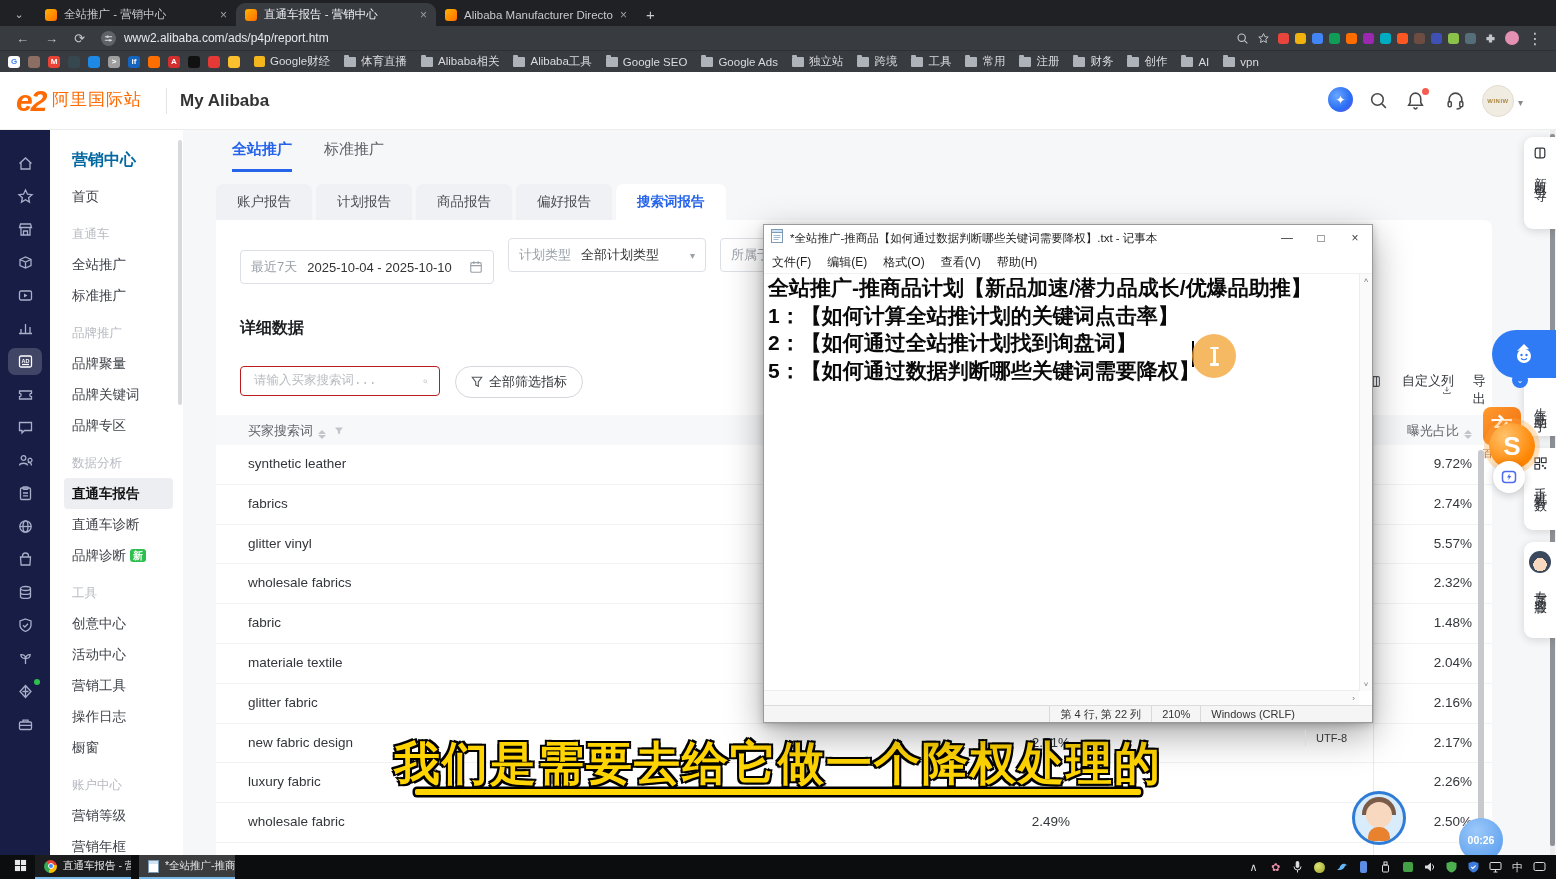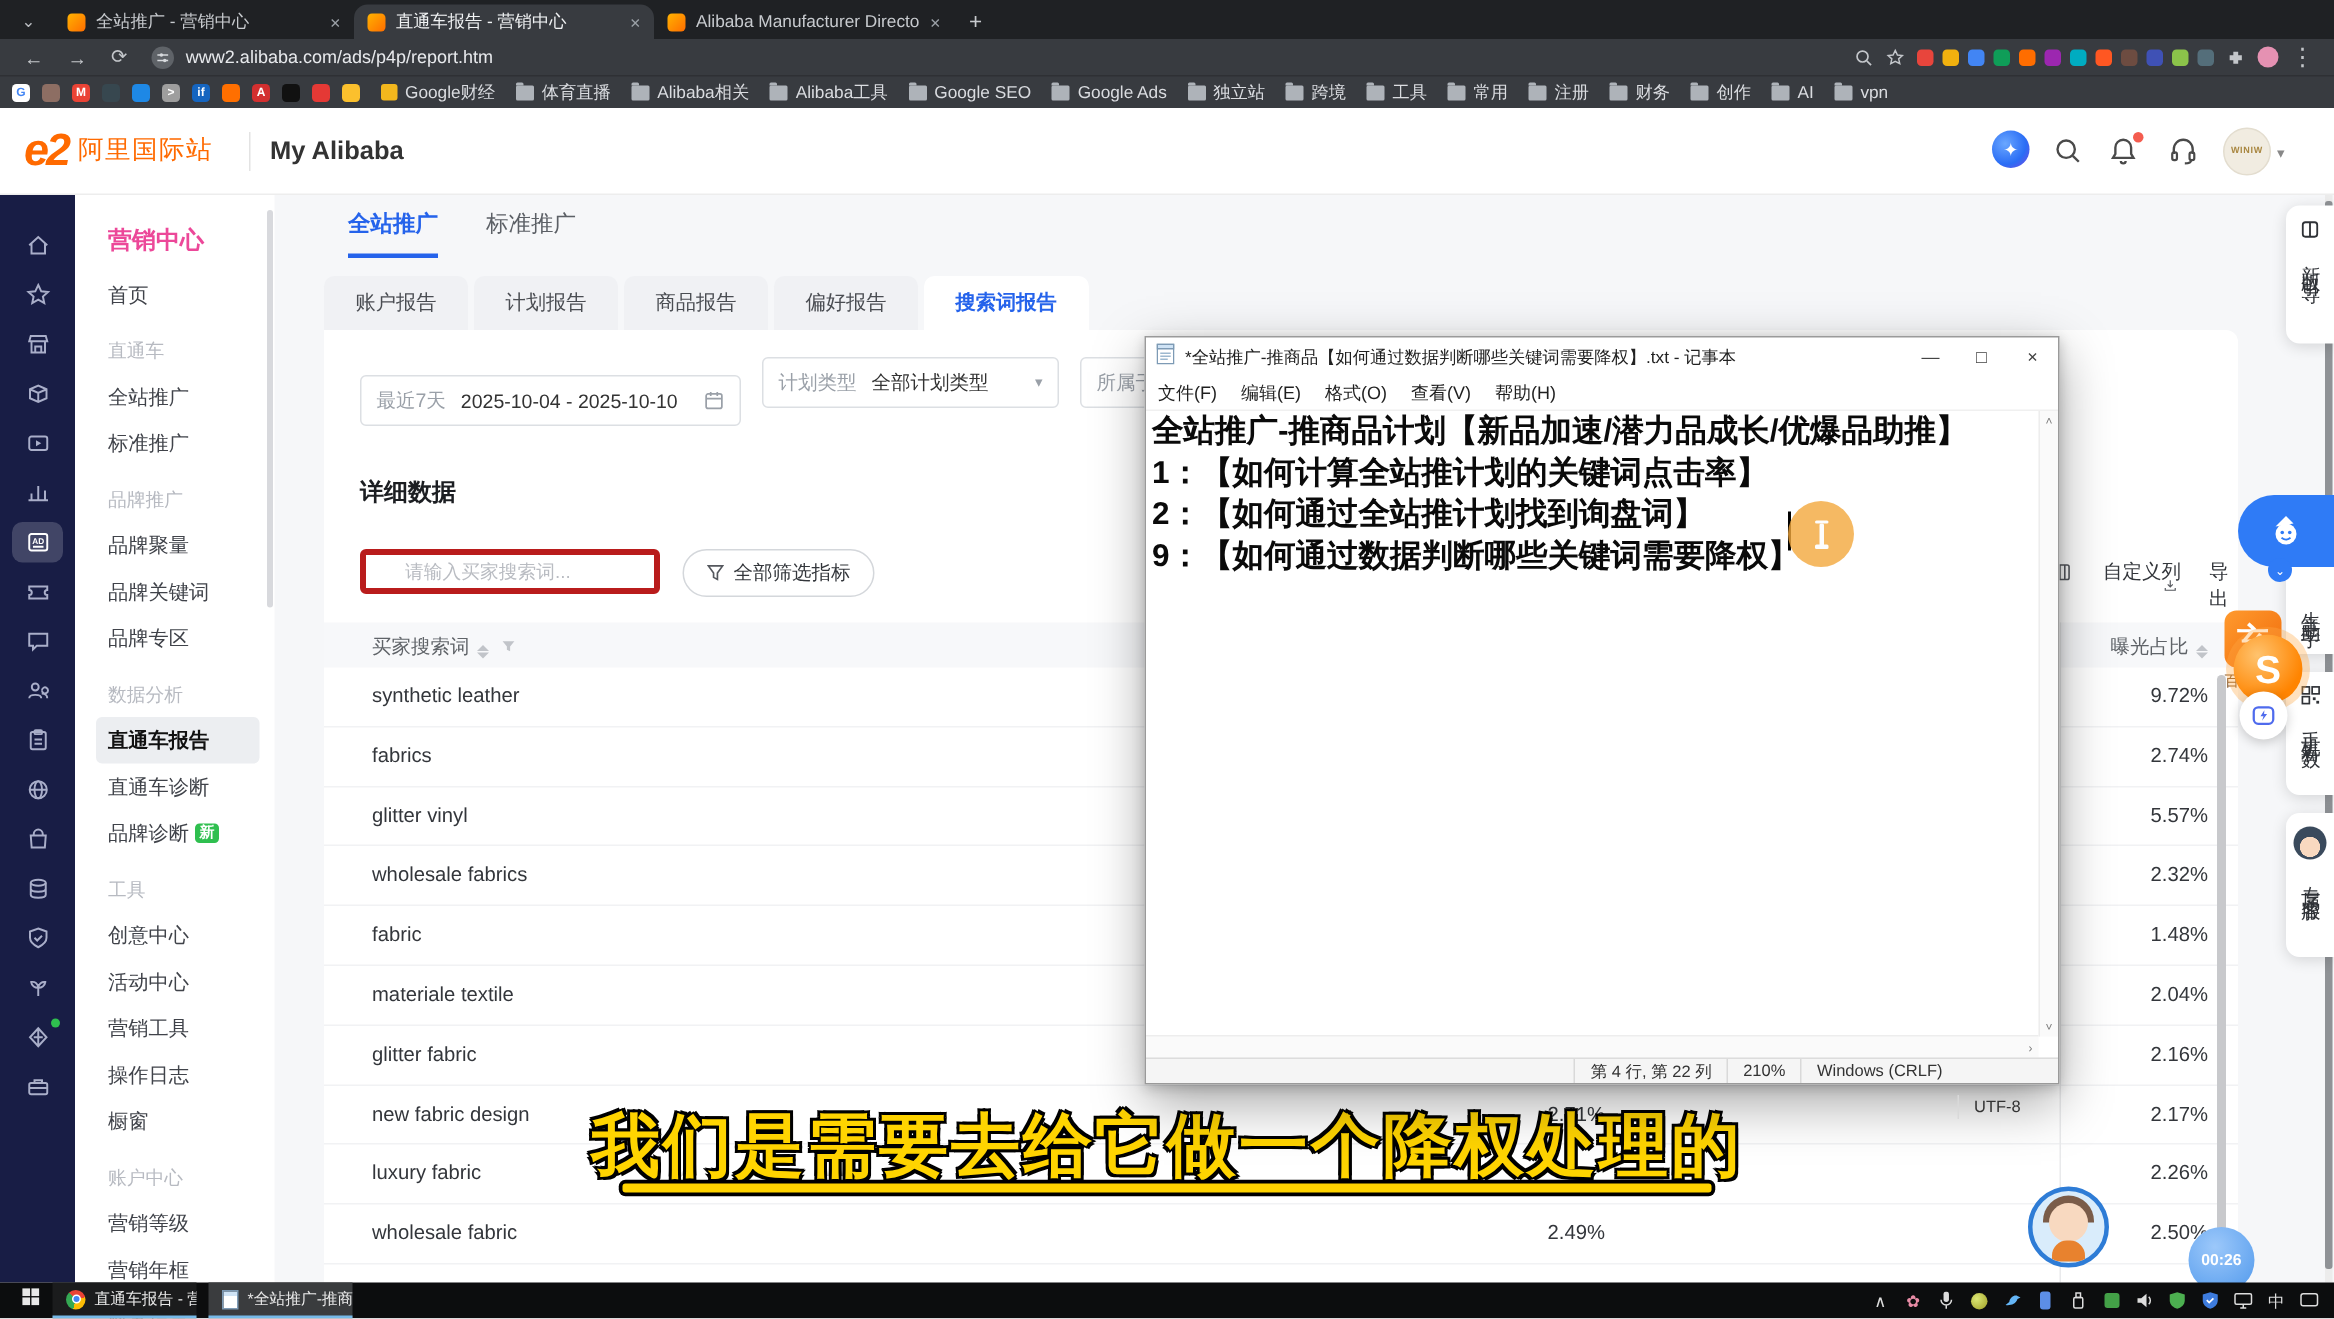--- a/index.html
+++ b/index.html
@@ -35,41 +35,41 @@
   .bell-dot{position:absolute;right:-2px;top:-2px;width:7px;height:7px;border-radius:50%;background:#f45c4f;}
   .avatar{position:absolute;left:1482px;top:13px;width:30px;height:30px;border-radius:50%;background:#f1ece1;border:1px solid #e3ddcf;display:flex;align-items:center;justify-content:center;font-size:6px;font-weight:700;color:#a98741;letter-spacing:.5px;}
   .hdr-chev{position:absolute;left:1518px;top:25px;color:#888;font-size:10px;}
   
   .iconrail{position:absolute;left:0;top:130px;width:50px;height:725px;background:#181d45;padding-top:14px;box-sizing:border-box;}
   .rail-item{width:34px;height:27px;margin:6px auto;border-radius:7px;display:flex;align-items:center;justify-content:center;color:#a9aec9;position:relative;}
   .rail-item.active{background:rgba(255,255,255,.18);color:#fff;}
   .rail-dot{position:absolute;right:2px;top:1px;width:6px;height:6px;border-radius:50%;background:#2fbf4f;}
   
   .sidebar{position:absolute;left:50px;top:130px;width:133px;height:725px;background:#fff;box-sizing:border-box;padding-top:14px;}
-  .side-title{font-size:16px;font-weight:800;color:#ec4899;padding:6px 0 10px 22px;}
+  .side-title{font-size:16px;font-weight:800;color:#0369a1;padding:6px 0 10px 22px;}
   .side-item{font-size:13.5px;color:#40434a;padding:6.5px 0 6.5px 22px;display:flex;align-items:center;}
   .side-item.section{color:#b7bac1;font-size:12.5px;margin-top:7px;}
   .side-item.active{font-weight:800;color:#111;background:#eceef1;border-radius:4px;margin:0 10px 0 14px;padding-left:8px;}
   .badge-new{display:inline-block;margin-left:4px;background:#2fbf4f;color:#fff;font-size:10px;line-height:13px;padding:0 3px;border-radius:3px;font-weight:700;}
   .side-scroll{position:absolute;left:178px;top:140px;width:4px;height:265px;background:#d8d9dd;border-radius:2px;}
   .page-scroll{position:absolute;left:1550px;top:130px;width:5px;height:725px;background:#ececec;}
   .page-scroll-thumb{position:absolute;left:0;top:4px;width:5px;height:712px;background:#8f9296;border-radius:2px;}
   
   .main{position:absolute;left:183px;top:130px;width:1373px;height:725px;}
   .top-tabs{position:absolute;left:49px;top:10px;display:flex;gap:32px;font-size:15px;}
   .top-tab{color:#5c6066;padding-bottom:10px;}
   .top-tab.active{color:#2563eb;font-weight:800;border-bottom:3px solid #2563eb;}
   .sub-tabs{position:absolute;left:33px;top:54px;display:flex;gap:4px;}
   .subtab{height:36px;padding:0 21px;display:flex;align-items:center;background:#f0f1f4;color:#4a4d52;font-size:13.5px;border-radius:7px 7px 0 0;}
   .subtab.active{background:#fff;color:#2563eb;font-weight:800;}
   .card{position:absolute;left:33px;top:90px;width:1276px;height:635px;background:#fff;border-radius:0 8px 0 0;}
   .chip{position:absolute;height:34px;border:1px solid #dcdfe3;border-radius:4px;background:#fff;display:flex;align-items:center;font-size:13px;color:#333;box-sizing:border-box;}
   .chip .muted{color:#9aa0a8;margin-right:10px;}
   .sec-title{position:absolute;left:24px;top:98px;font-size:16px;font-weight:800;color:#1c1e22;}
-  .search-box{position:absolute;left:24px;top:146px;width:200px;height:30px;border:4px solid #b91c1c;border-radius:4px;box-sizing:border-box;display:flex;align-items:center;padding:0 24px;}
+  .search-box{position:absolute;left:24px;top:146px;width:200px;height:30px;border:1px solid #b91c1c;border-radius:4px;box-sizing:border-box;display:flex;align-items:center;padding:0 11px;font-family:Liberation Mono, monospace;}
   .search-box input{border:0;outline:0;flex:1;font-size:12.5px;color:#333;font-family:inherit;background:transparent;}
   .search-box input::placeholder{color:#b9bcc2;}
   .pill-btn{position:absolute;left:239px;top:146px;height:30px;border:1px solid #d4d7db;border-radius:16px;display:flex;align-items:center;gap:6px;padding:0 15px;font-size:13px;color:#33363b;background:#fff;}
   .link-btn{position:absolute;top:152px;display:flex;align-items:center;gap:21px;font-size:13px;color:#33363b;}
   .thead{position:absolute;left:0;top:195px;width:1276px;height:30px;background:#f7f8fa;font-size:13px;color:#5f6368;}
   .carets{display:inline-flex;flex-direction:column;gap:1px;margin-left:5px;vertical-align:1px;}
   .caret-up{width:0;height:0;border-left:4px solid transparent;border-right:4px solid transparent;border-bottom:4px solid #c1c4c9;}
   .caret-down{width:0;height:0;border-left:4px solid transparent;border-right:4px solid transparent;border-top:4px solid #c1c4c9;}
   .t-rows{position:absolute;left:0;top:225px;width:1276px;}
   .t-row{position:relative;height:38.8px;border-bottom:1px solid #f1f2f4;font-size:13.5px;color:#33363b;}
@@ -697,21 +697,21 @@
         <span>文件(F)</span>
         <span>编辑(E)</span>
         <span>格式(O)</span>
         <span>查看(V)</span>
         <span>帮助(H)</span>
       </div>
     <div class="np-body" id="np-lines">
         <div class="np-line">全站推广-推商品计划【新品加速/潜力品成长/优爆品助推】</div>
         <div class="np-line">1：【如何计算全站推计划的关键词点击率】</div>
         <div class="np-line">2：【如何通过全站推计划找到询盘词】</div>
-        <div class="np-line">9：【如何通过数据判断哪些关键词需要降权】</div>
+        <div class="np-line">5：【如何通过数据判断哪些关键词需要降权】</div>
       </div>
     <div class="np-caret"></div>
     <div class="np-highlight">
         <span class="ibeam"></span>
       </div>
     <div class="np-vscroll">
       <span>˄</span>
       <span>˅</span>
     </div>
     <div class="np-hscroll">

